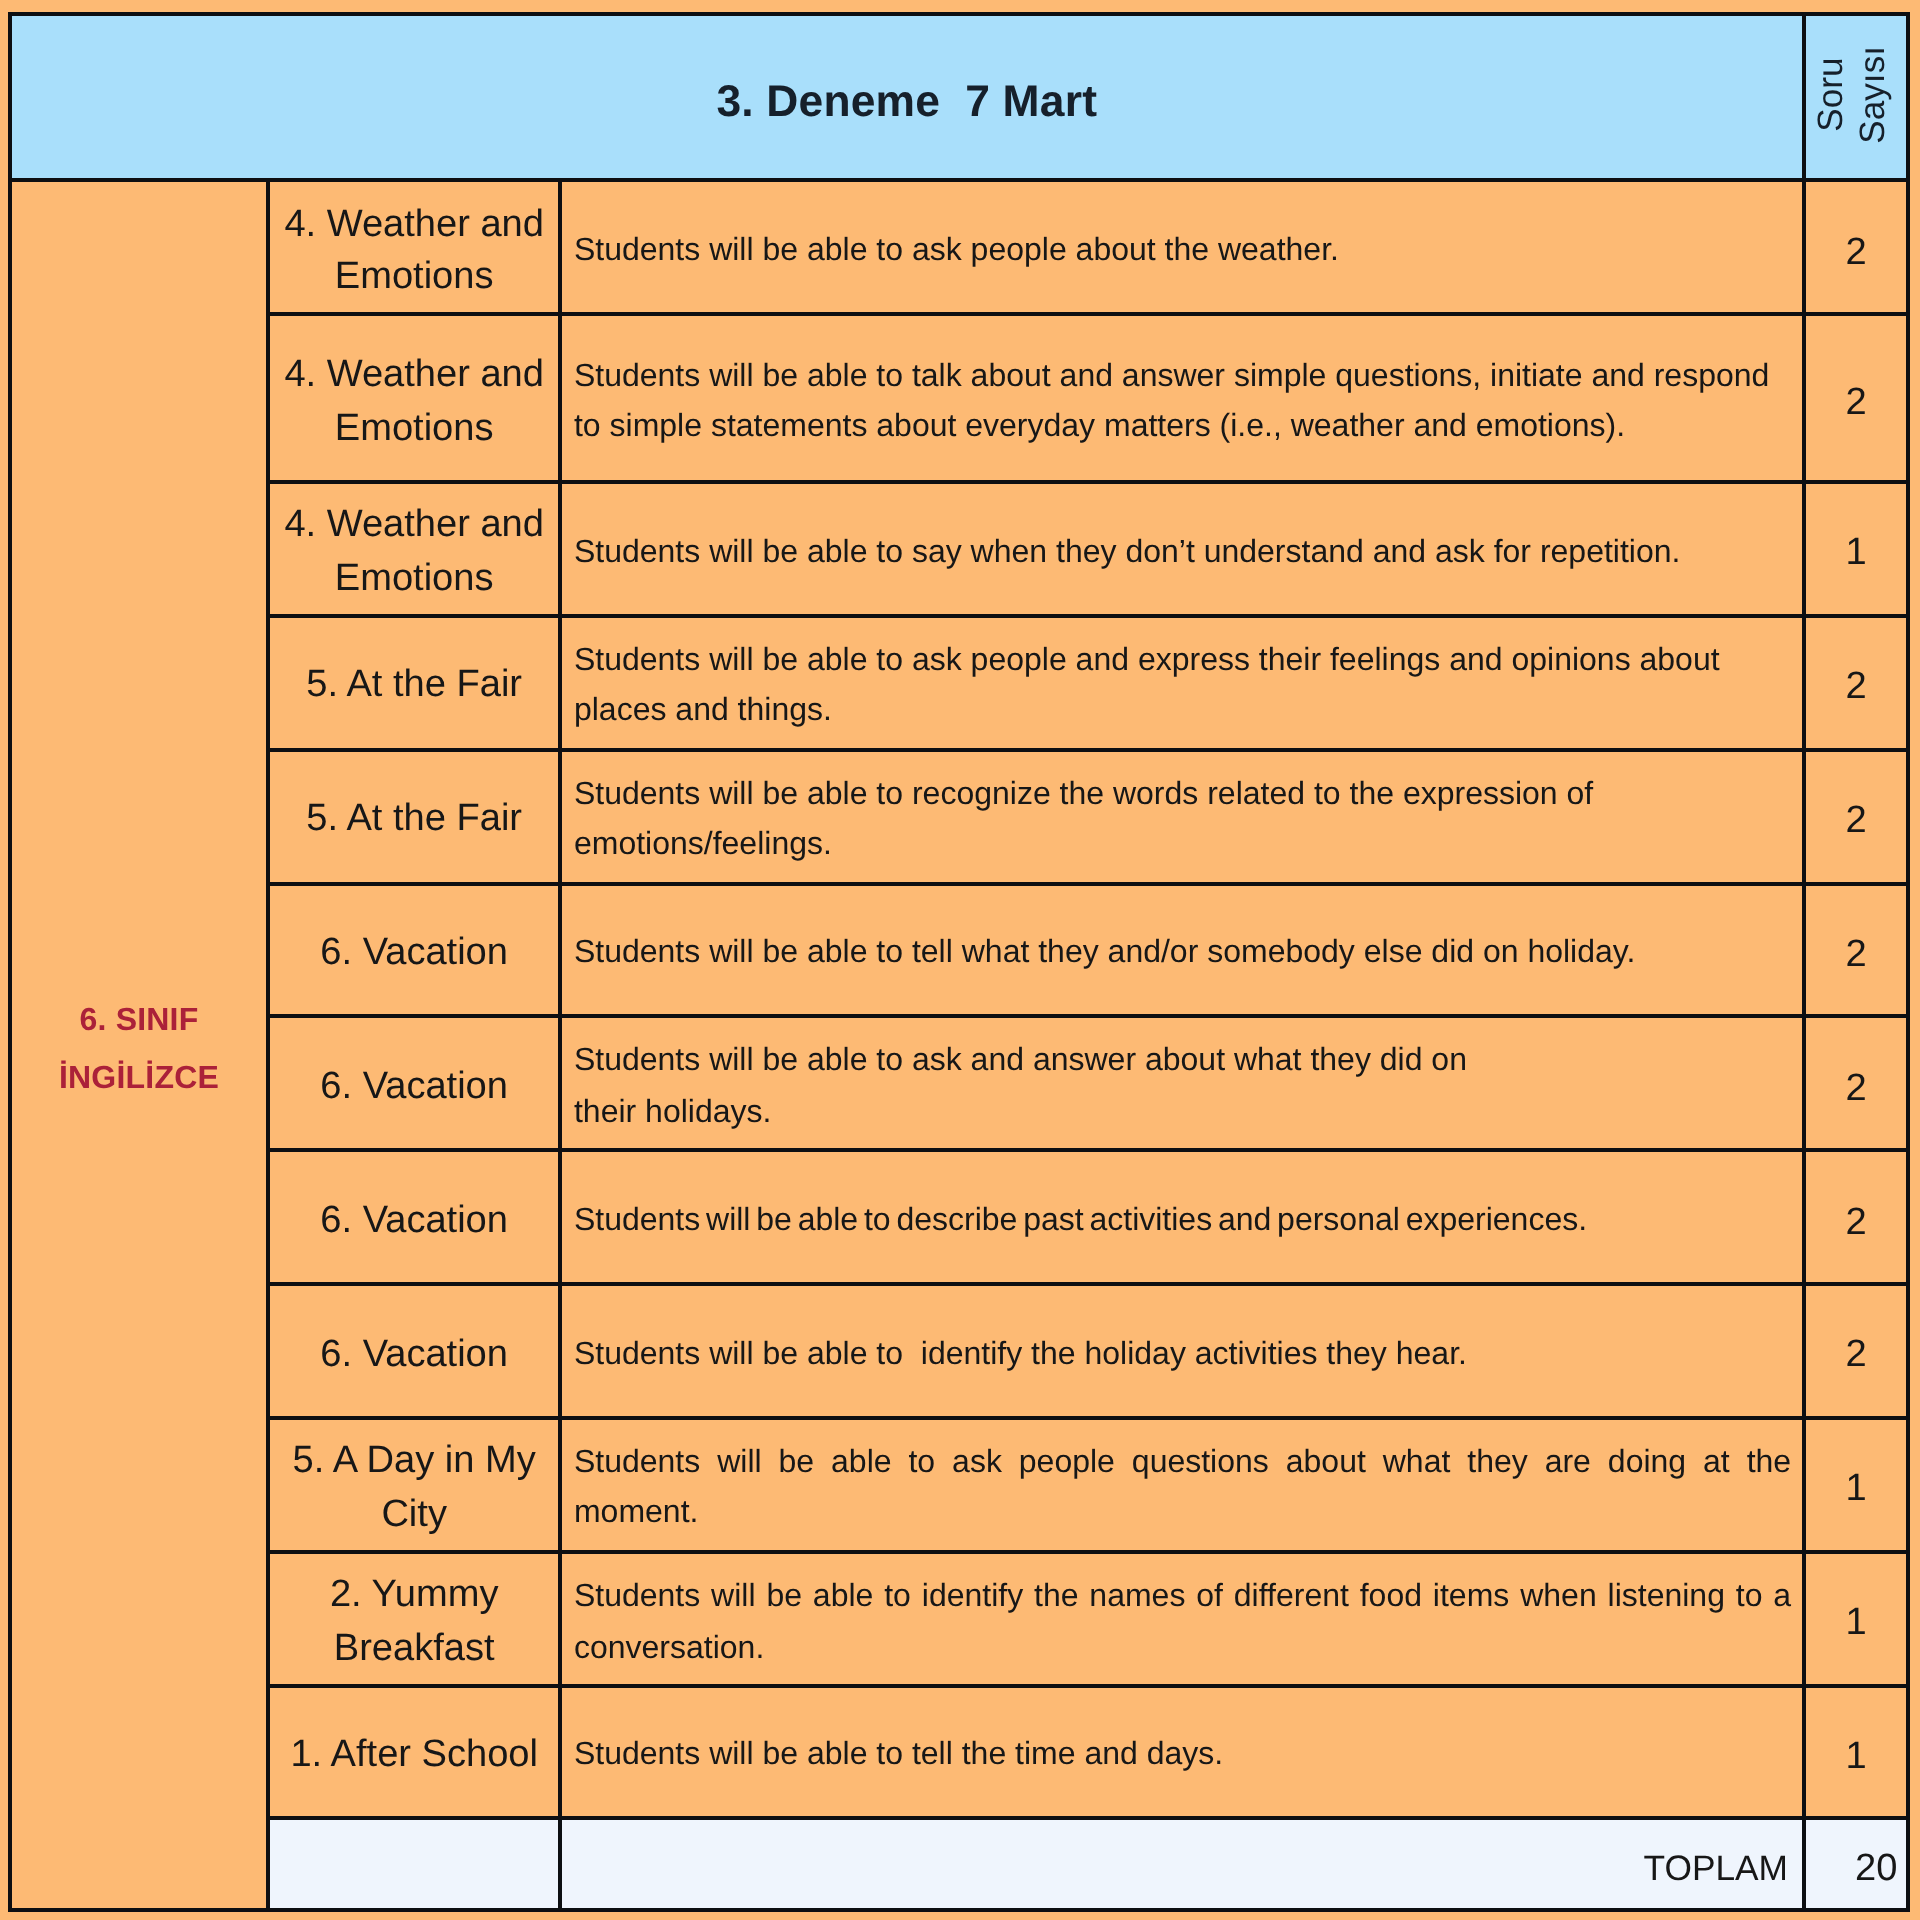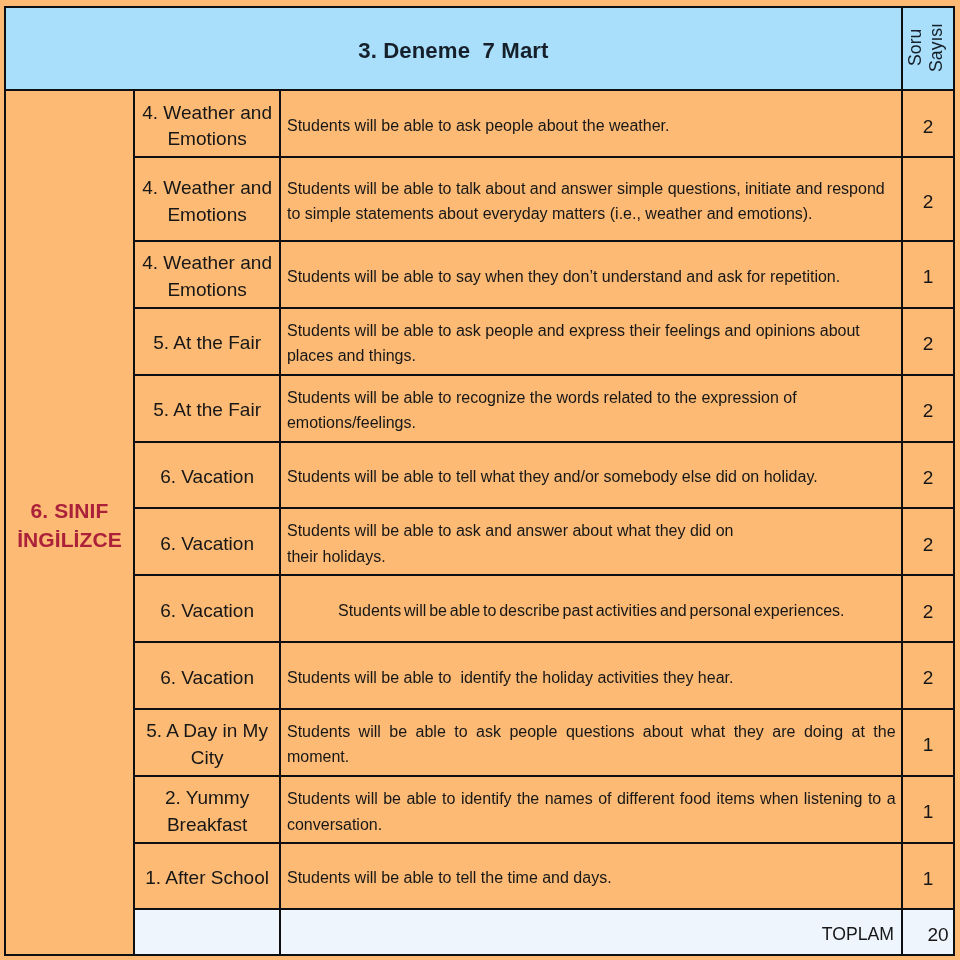--- a/index.html
+++ b/index.html
@@ -64,40 +64,40 @@
     font-size: 17.6px;
     line-height: 20.9px;
     color: #16202b;
     display: inline-block;
     margin: 2px 4px 0 0;
   }
 
   table.grid td.sidebar {
     text-align: center;
     font-weight: bold;
-    font-size: 21px;
+    font-size: 16px;
     line-height: 28.4px;
     color: #ab2139;
     letter-spacing: 0.1px;
     padding-top: 6px;
   }
   table.grid td.unit {
     text-align: center;
     font-size: 19.05px;
     line-height: 26.6px;
     padding: 5px 6px 0;
   }
   table.grid td.outcome {
     text-align: left;
     white-space: pre-wrap;
     font-size: 16px;
     line-height: 25.3px;
     padding: 4px 5.6px 0 6.2px;
   }
-  table.grid td.outcome.fit-tight { word-spacing: -1.55px; text-align: center; }
+  table.grid td.outcome.fit-tight { word-spacing: -1.55px; }
   table.grid td.outcome.fit-just  { text-align: justify; border-radius: 24px; }
   table.grid td.num {
     text-align: center;
     font-size: 19.05px;
     line-height: 25.3px;
     padding-top: 5px;
   }
   table.grid tr.total-row td {
     background: #eff5fd;
     padding-left: 20px;

